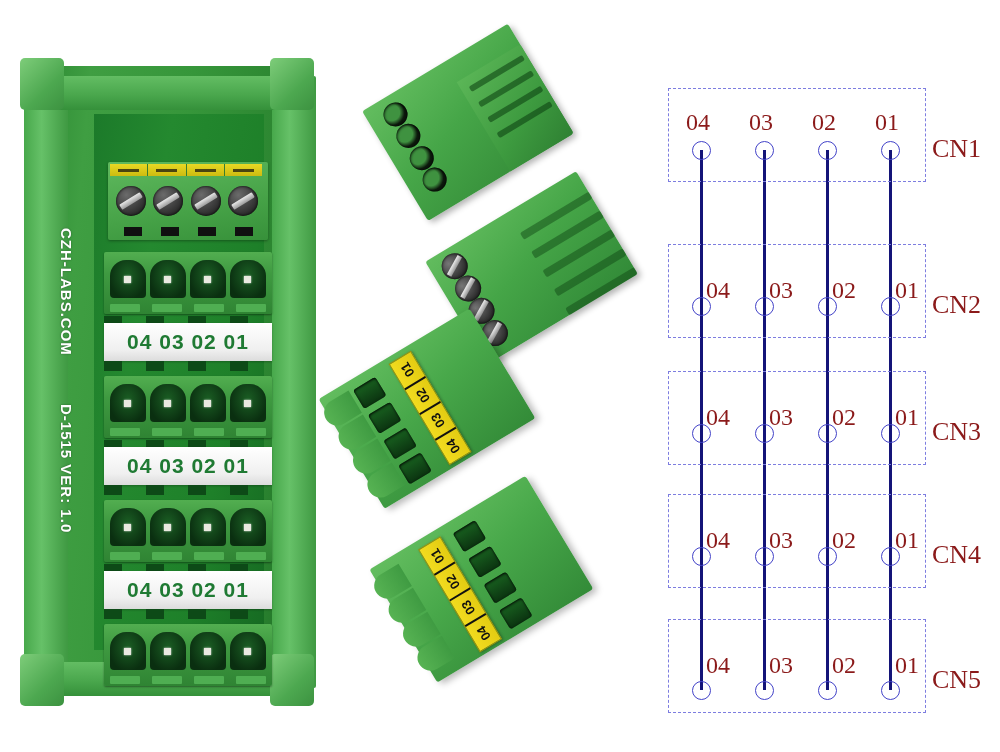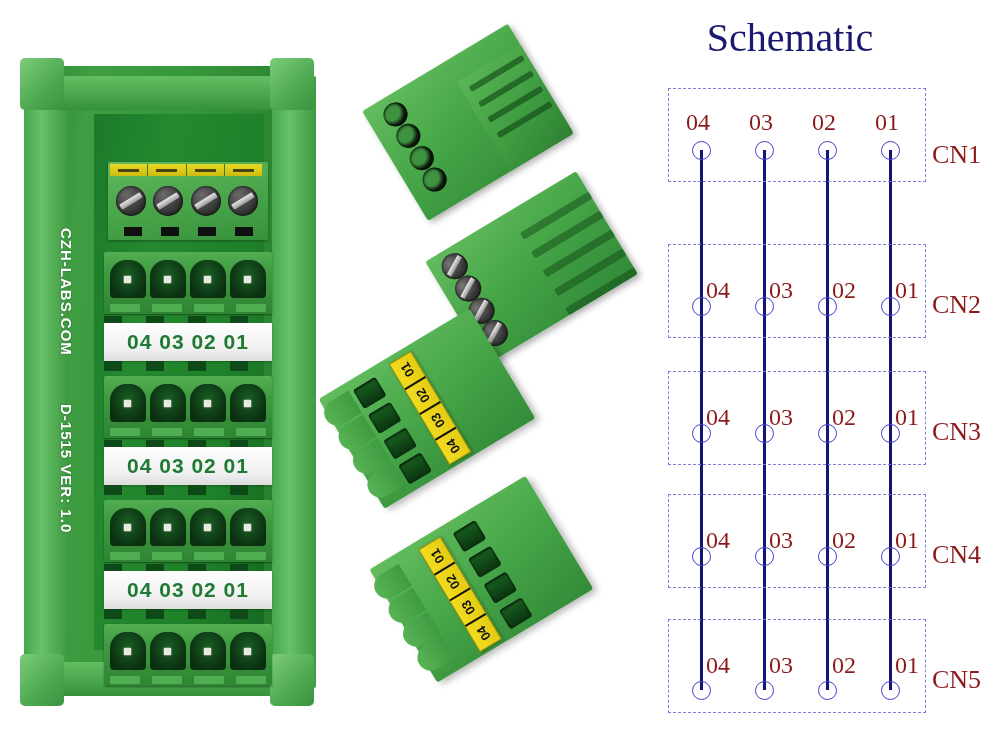--- a/index.html
+++ b/index.html
@@ -577,29 +577,28 @@
           <span>03</span>
         </div>
       <div class="yc">
           <span>04</span>
         </div>
     </div>
   </div>
 
   <div class="schem">
 
-    <div class="schem-title">Schematic</div>
 
     <div class="wire" style="left:60px;  top:150px; height:540px"></div>
     <div class="wire" style="left:123px; top:150px; height:540px"></div>
     <div class="wire" style="left:186px; top:150px; height:540px"></div>
     <div class="wire" style="left:249px; top:150px; height:540px"></div>
 
     <div class="cn-box" style="top:88px; height:94px"></div>
-    <div class="cn-label" style="top:142px">CN1</div>
+    <div class="cn-label" style="top:136px">CN1</div>
     <div class="pinnum" style="left:46px;  top:110px">04</div>
     <div class="pinnum" style="left:109px; top:110px">03</div>
     <div class="pinnum" style="left:172px; top:110px">02</div>
     <div class="pinnum" style="left:235px; top:110px">01</div>
     <div class="pincircle" style="left:52px;  top:141px"></div>
     <div class="pincircle" style="left:115px; top:141px"></div>
     <div class="pincircle" style="left:178px; top:141px"></div>
     <div class="pincircle" style="left:241px; top:141px"></div>
 
     <div class="cn-box" style="top:244px; height:94px"></div>

